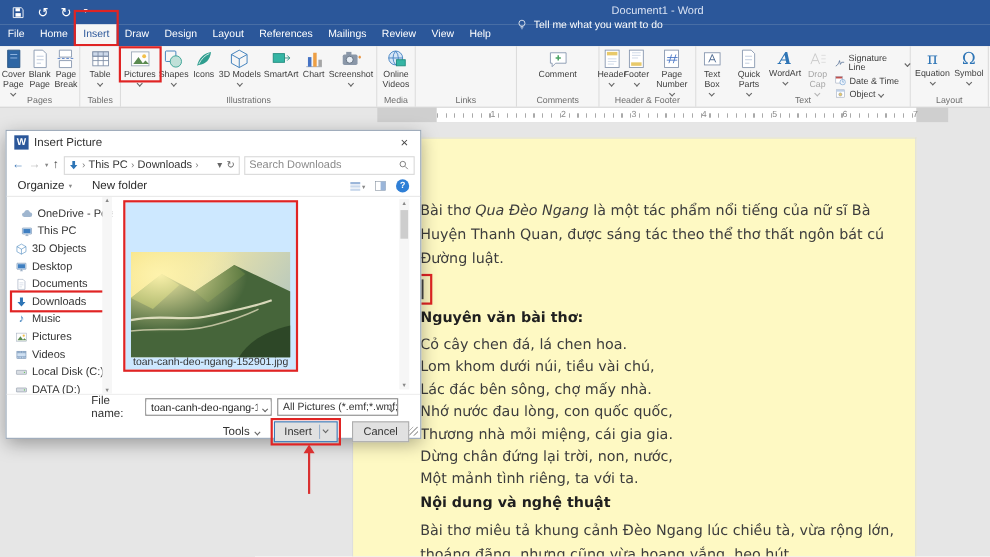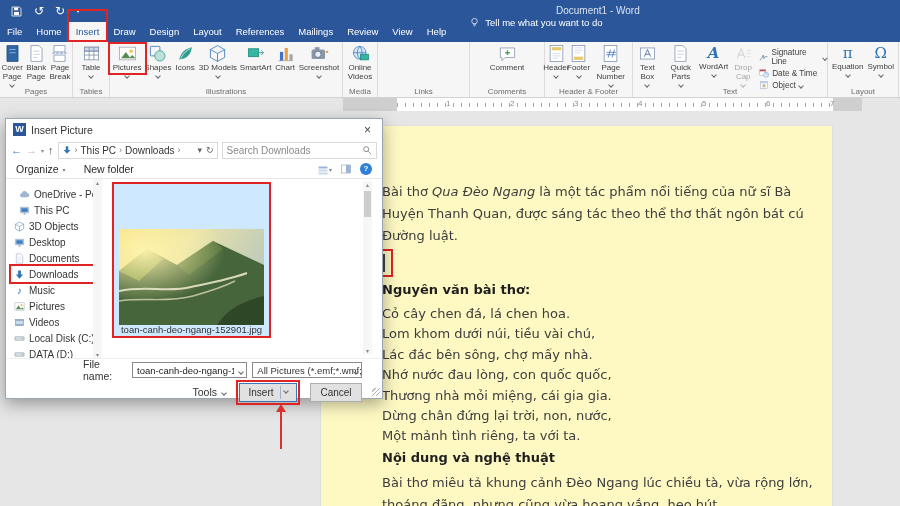--- a/index.html
+++ b/index.html
@@ -86,21 +86,21 @@
 .thumb{position:absolute;left:5px;top:45px;width:145px;height:96px;display:block}
 .tile-name{position:absolute;left:0;right:0;bottom:1px;text-align:center;font-size:9.5px;color:#333}
 .file-sb{position:absolute;right:10px;top:2px;bottom:4px;width:9px;background:#f6f6f6;display:flex;flex-direction:column;justify-content:space-between;align-items:center;font-size:6px;color:#888}
 .file-sb .thumb-bar{position:absolute;top:10px;left:1px;width:7px;height:26px;background:#cdcdcd}
 .dlg-fileline{height:22px;display:flex;align-items:center;gap:5px;padding-right:20px}
 .fn-label{margin-left:77px}
 .combo{position:relative;width:128px;height:16px;border:1px solid #8a8a8a;display:flex;align-items:center}
 .combo input{border:none;outline:none;width:100%;font-size:9.5px;font-family:inherit;padding:0 12px 0 4px;color:#222}
 .combo .cv{position:absolute;right:3px;top:6px}
 .combo2{position:relative;width:120px;height:16px;border:1px solid #8a8a8a;display:flex;align-items:center;padding:0 12px 0 4px;font-size:9.5px;white-space:nowrap;overflow:hidden}
-.dlg-btnrow{height:22px;display:flex;align-items:center;justify-content:flex-end;gap:13px;padding-right:20px}
+.dlg-btnrow{height:22px;display:flex;align-items:center;justify-content:flex-end;gap:13px;padding-right:10px}
 .tools{display:flex;align-items:center;gap:5px}
 .btn{height:19px;border:1px solid #adadad;background:#e1e1e1;font-size:10px;display:flex;align-items:center;justify-content:center;cursor:default}
 .btn-cancel{width:52px}
 .btn-insert{width:58px;border:1px solid #3a79b8;position:relative;outline:2px solid #e02424;outline-offset:1px;gap:0}
 .btn-insert .split{width:1px;height:13px;background:#9ab2cc;margin:0 3px 0 6px}
 .grip{position:absolute;right:2px;bottom:2px;width:8px;height:8px;background:repeating-linear-gradient(135deg,transparent 0 2px,#b5b5b5 2px 3px)}
 
 .arrow-up{position:absolute;left:276px;top:404px;width:10px;height:45px;z-index:6}
 .arrow-up .shaft{position:absolute;left:4px;top:7px;bottom:0;width:2px;background:#d93030}
 .arrow-up .head{position:absolute;left:0;top:0;width:0;height:0;border-left:5px solid transparent;border-right:5px solid transparent;border-bottom:8px solid #d93030}

